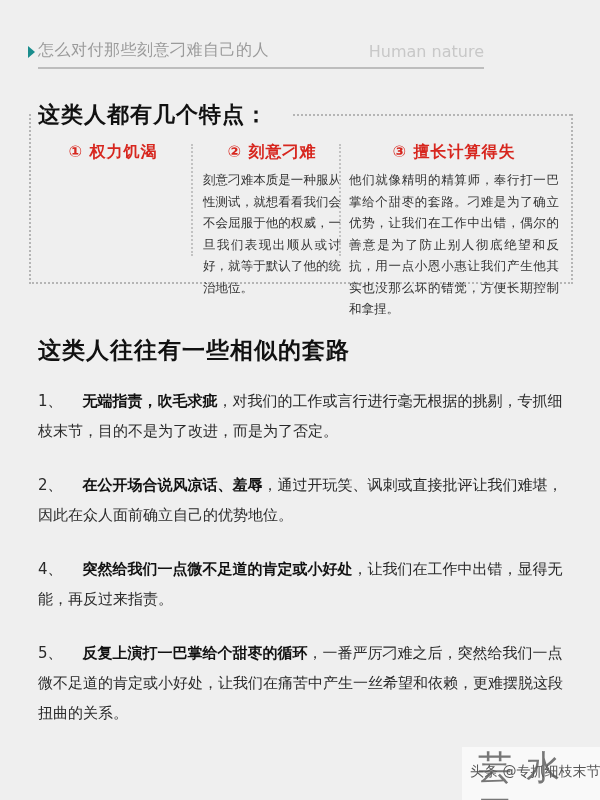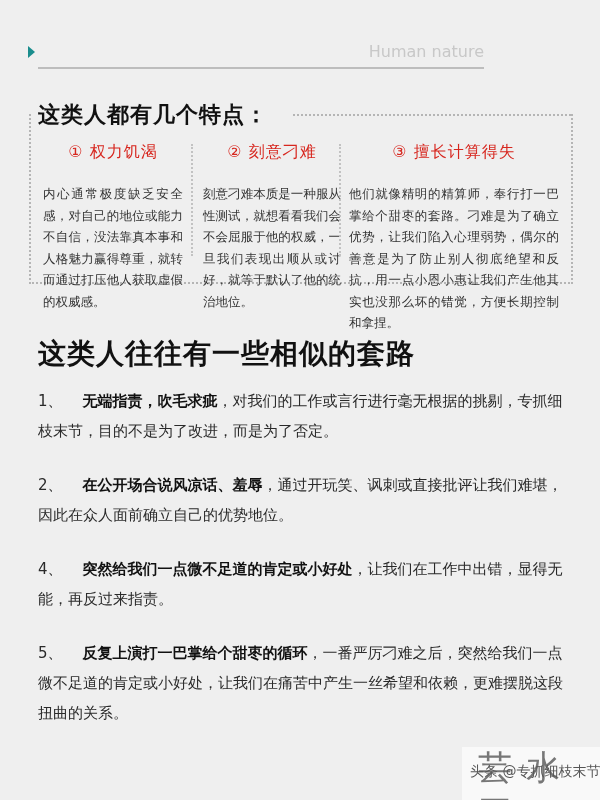--- a/index.html
+++ b/index.html
@@ -35,71 +35,71 @@
     position:absolute; left:29px; top:114px; width:540px; height:168px;
     border-left:2px dotted #b5b5b5; border-right:2px dotted #b5b5b5; border-bottom:2px dotted #b5b5b5;
   }
   .box .topline {
     position:absolute; left:262px; right:0; top:0; border-top:2px dotted #b5b5b5;
   }
   .col {
     position:absolute; top:28px;
   }
   .col .ctitle {
-    font-size:16px; font-weight:normal; color:#d7261e; text-align:center; margin-bottom:20px; letter-spacing:1px;
+    font-size:16px; font-weight:bold; color:#d7261e; text-align:center; margin-bottom:6px; letter-spacing:1px;
   }
   .col .ctext {
     font-size:12.5px; line-height:21.5px; color:#333; text-align:justify;
   }
   .vdiv {
     position:absolute; top:30px; height:112px; border-left:2px dotted #c2c2c2;
   }
 
   .h2 {
-    position:absolute; left:38px; top:335px; font-size:28px; font-weight:bold; color:#111; letter-spacing:1px;
+    position:absolute; left:38px; top:335px; font-size:23px; font-weight:bold; color:#111; letter-spacing:1px;
   }
   .items { position:absolute; left:38px; top:386px; width:530px; }
   .item { font-size:15px; line-height:30px; color:#2a2a2a; margin-bottom:24px; }
   .item b { font-weight:bold; color:#111;margin-left:20px; }
 
   .wm {
     position:absolute; left:462px; top:747px; width:138px; height:53px; background:rgba(250,250,250,0.85);
   }
   .wm .big { position:absolute; left:16px; top:-2px; font-size:34px; color:#777; letter-spacing:14px; }
   .wm .small { position:absolute; left:8px; top:16px; font-size:14px; color:#555; white-space:nowrap; }
 </style>
 </head>
 <body>
 
 <div class="header">
   <span class="tri"></span>
+  <span class="title">怎么对付那些刻意刁难自己的人</span>
   <span class="sub">Human nature</span>
   <div class="rule"></div>
 </div>
 
 <div class="h1">这类人都有几个特点：</div>
 
 <div class="box">
   <div class="topline"></div>
 
   <div class="col" style="left:12px; width:140px;">
     <div class="ctitle">① 权力饥渴</div>
-    <div class="ctext">内心通常极度缺乏安全感，对自己的地位或能力不自信，没法靠真本事和人格魅力赢得尊重，就转而通过打压他人获取虚假的权威感。</div>
   </div>
   <div class="vdiv" style="left:160px;"></div>
 
   <div class="col" style="left:172px; width:138px;">
     <div class="ctitle">② 刻意刁难</div>
     <div class="ctext">刻意刁难本质是一种服从性测试，就想看看我们会不会屈服于他的权威，一旦我们表现出顺从或讨好，就等于默认了他的统治地位。</div>
   </div>
   <div class="vdiv" style="left:308px;"></div>
 
   <div class="col" style="left:318px; width:210px;">
     <div class="ctitle">③ 擅长计算得失</div>
-    <div class="ctext">他们就像精明的精算师，奉行打一巴掌给个甜枣的套路。刁难是为了确立优势，让我们陷入心理弱势，偶尔的善意是为了防止别人彻底绝望和反抗，用一点小恩小惠让我们产生他其实也没那么坏的错觉，方便长期控制和拿捏。</div>
+    <div class="ctext">他们就像精明的精算师，奉行打一巴掌给个甜枣的套路。刁难是为了确立优势，让我们在工作中出错，偶尔的善意是为了防止别人彻底绝望和反抗，用一点小恩小惠让我们产生他其实也没那么坏的错觉，方便长期控制和拿捏。</div>
   </div>
 </div>
 
 <div class="h2">这类人往往有一些相似的套路</div>
 
 <div class="items">
   <div class="item">
     <span>1、</span><b>无端指责，吹毛求疵</b><span>，对我们的工作或言行进行毫无根据的挑剔，专抓细枝末节，目的不是为了改进，而是为了否定。</span>
   </div>
   <div class="item">

